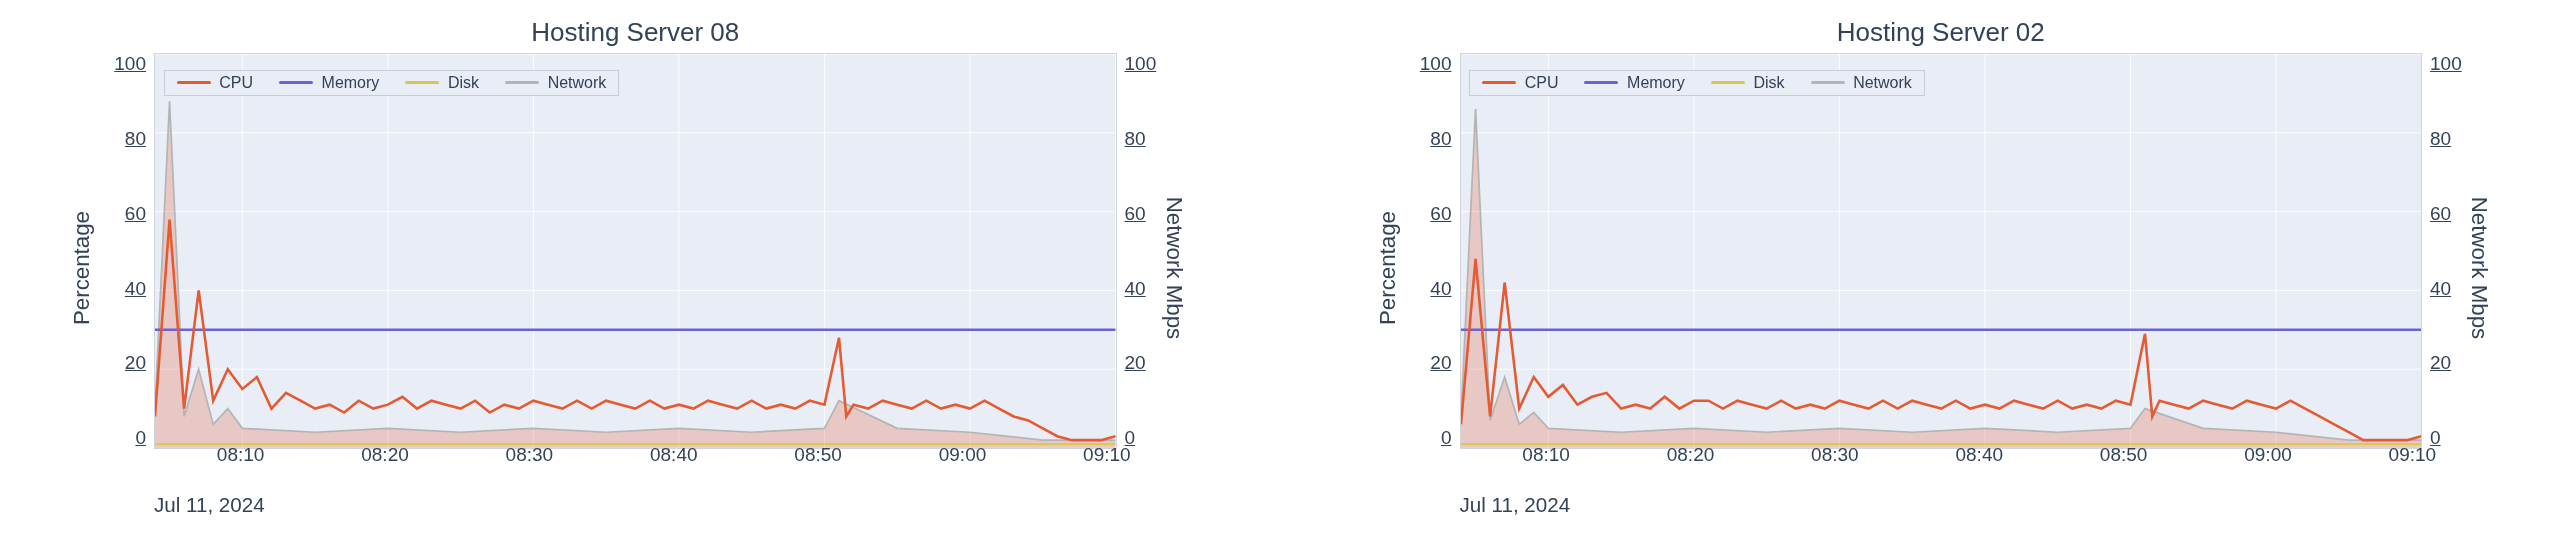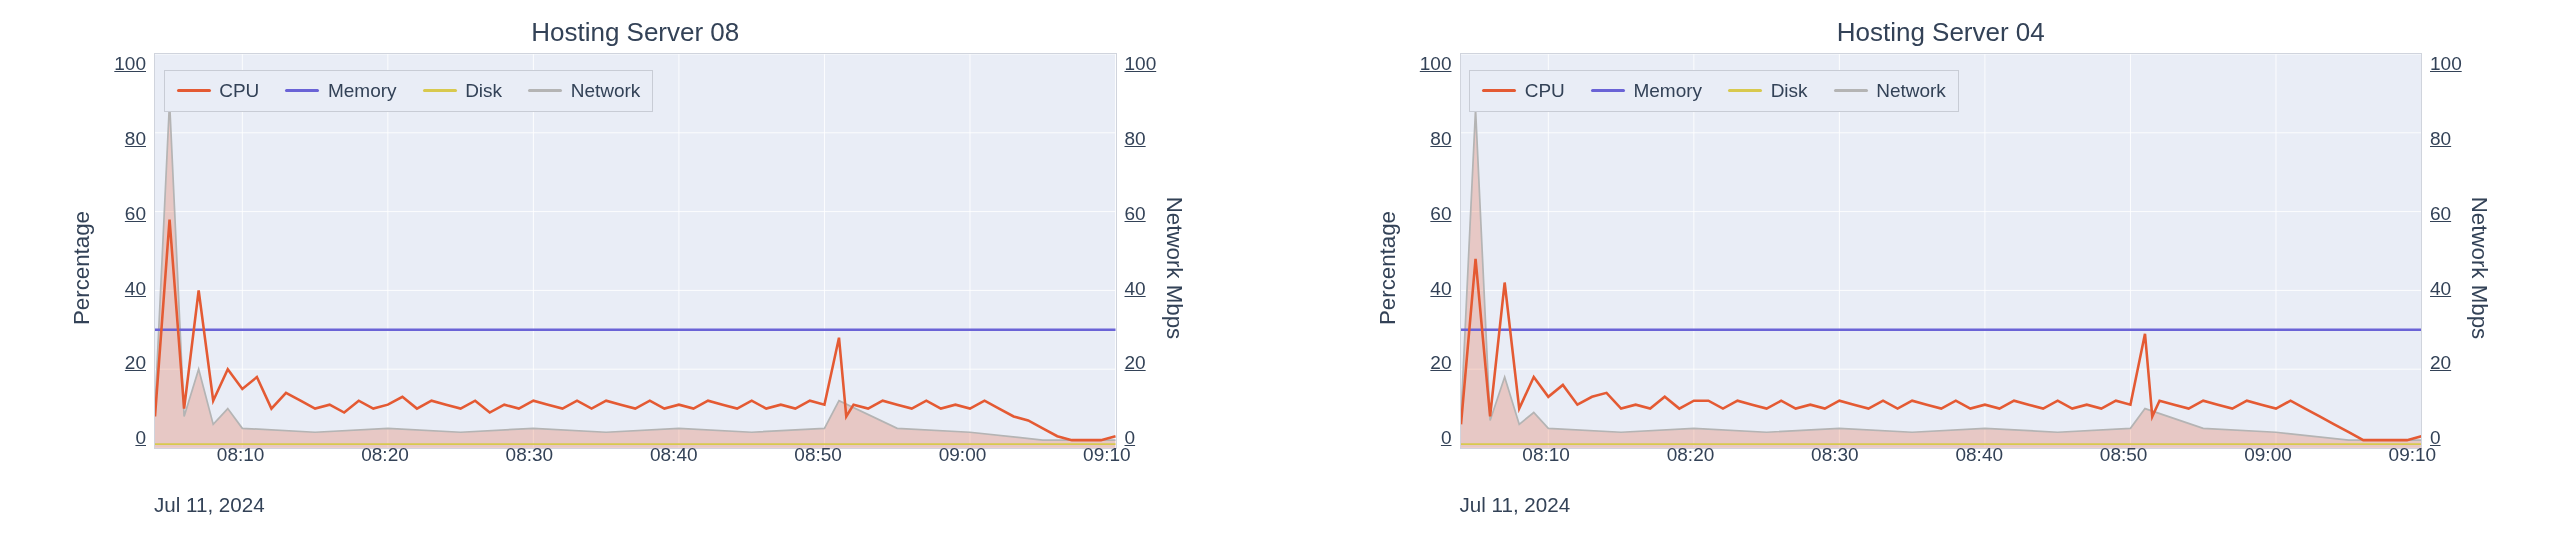--- a/index.html
+++ b/index.html
@@ -71,24 +71,24 @@
     bottom: -34px;
     font-size: 20.6px;
     color: #334257;
     margin-top: 37px;
   }
   .legend {
     position: absolute;
     top: 15.5px; left: 8.6px;
     background: #e9edf6;
     border: 0.9px solid #c8ccd5;
-    padding: 9px 12px;
+    padding: 3px 12px;
     display: flex;
     gap: 26px;
-    font-size: 19px;
+    font-size: 16px;
     color: #334257;
     z-index: 10;
   }
   .legend-item { display: flex; align-items: center; gap: 8.6px; }
   .swatch { width: 34px; height: 3.4px; border-radius: 1.7px; }
   svg.lines { position: absolute; inset:0; width:100%; height:100%; }
 </style>
 </head>
 <body>
 
@@ -160,21 +160,21 @@
       <span class="xtick" style="left:54%">08:40</span>
       <span class="xtick" style="left:69%">08:50</span>
       <span class="xtick" style="left:84%">09:00</span>
       <span class="xtick" style="left:99%">09:10</span>
     </div>
     <div class="datelabel">Jul 11, 2024</div>
   </div>
 </div>
 
 <div class="chart-wrap">
-  <div class="title">Hosting Server 04</div>
+  <div class="title">Hosting Server 02</div>
   <div class="plot-zone">
     <div class="ylabel-left">Percentage</div>
     <div class="ylabel-right">Network Mbps</div>
     <div class="yticks-left">
       <span>100</span>
       <span>80</span>
       <span>60</span>
       <span>40</span>
       <span>20</span>
       <span>0</span>

